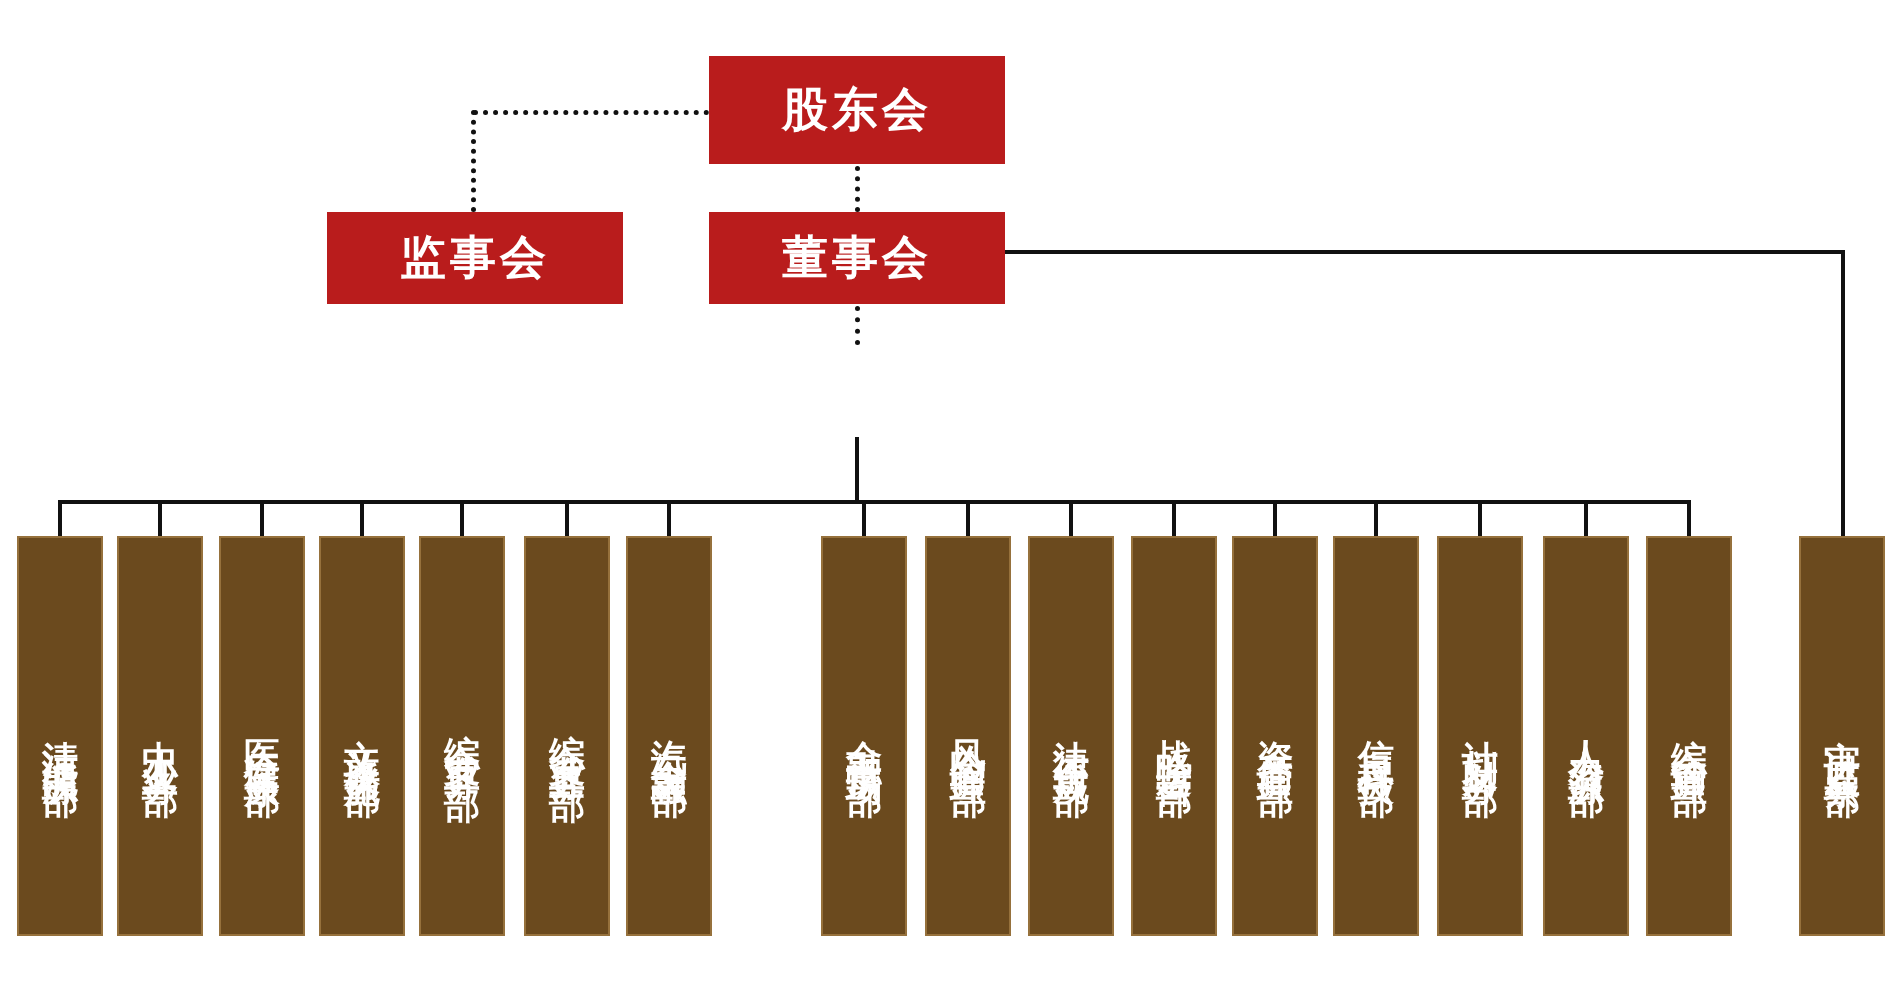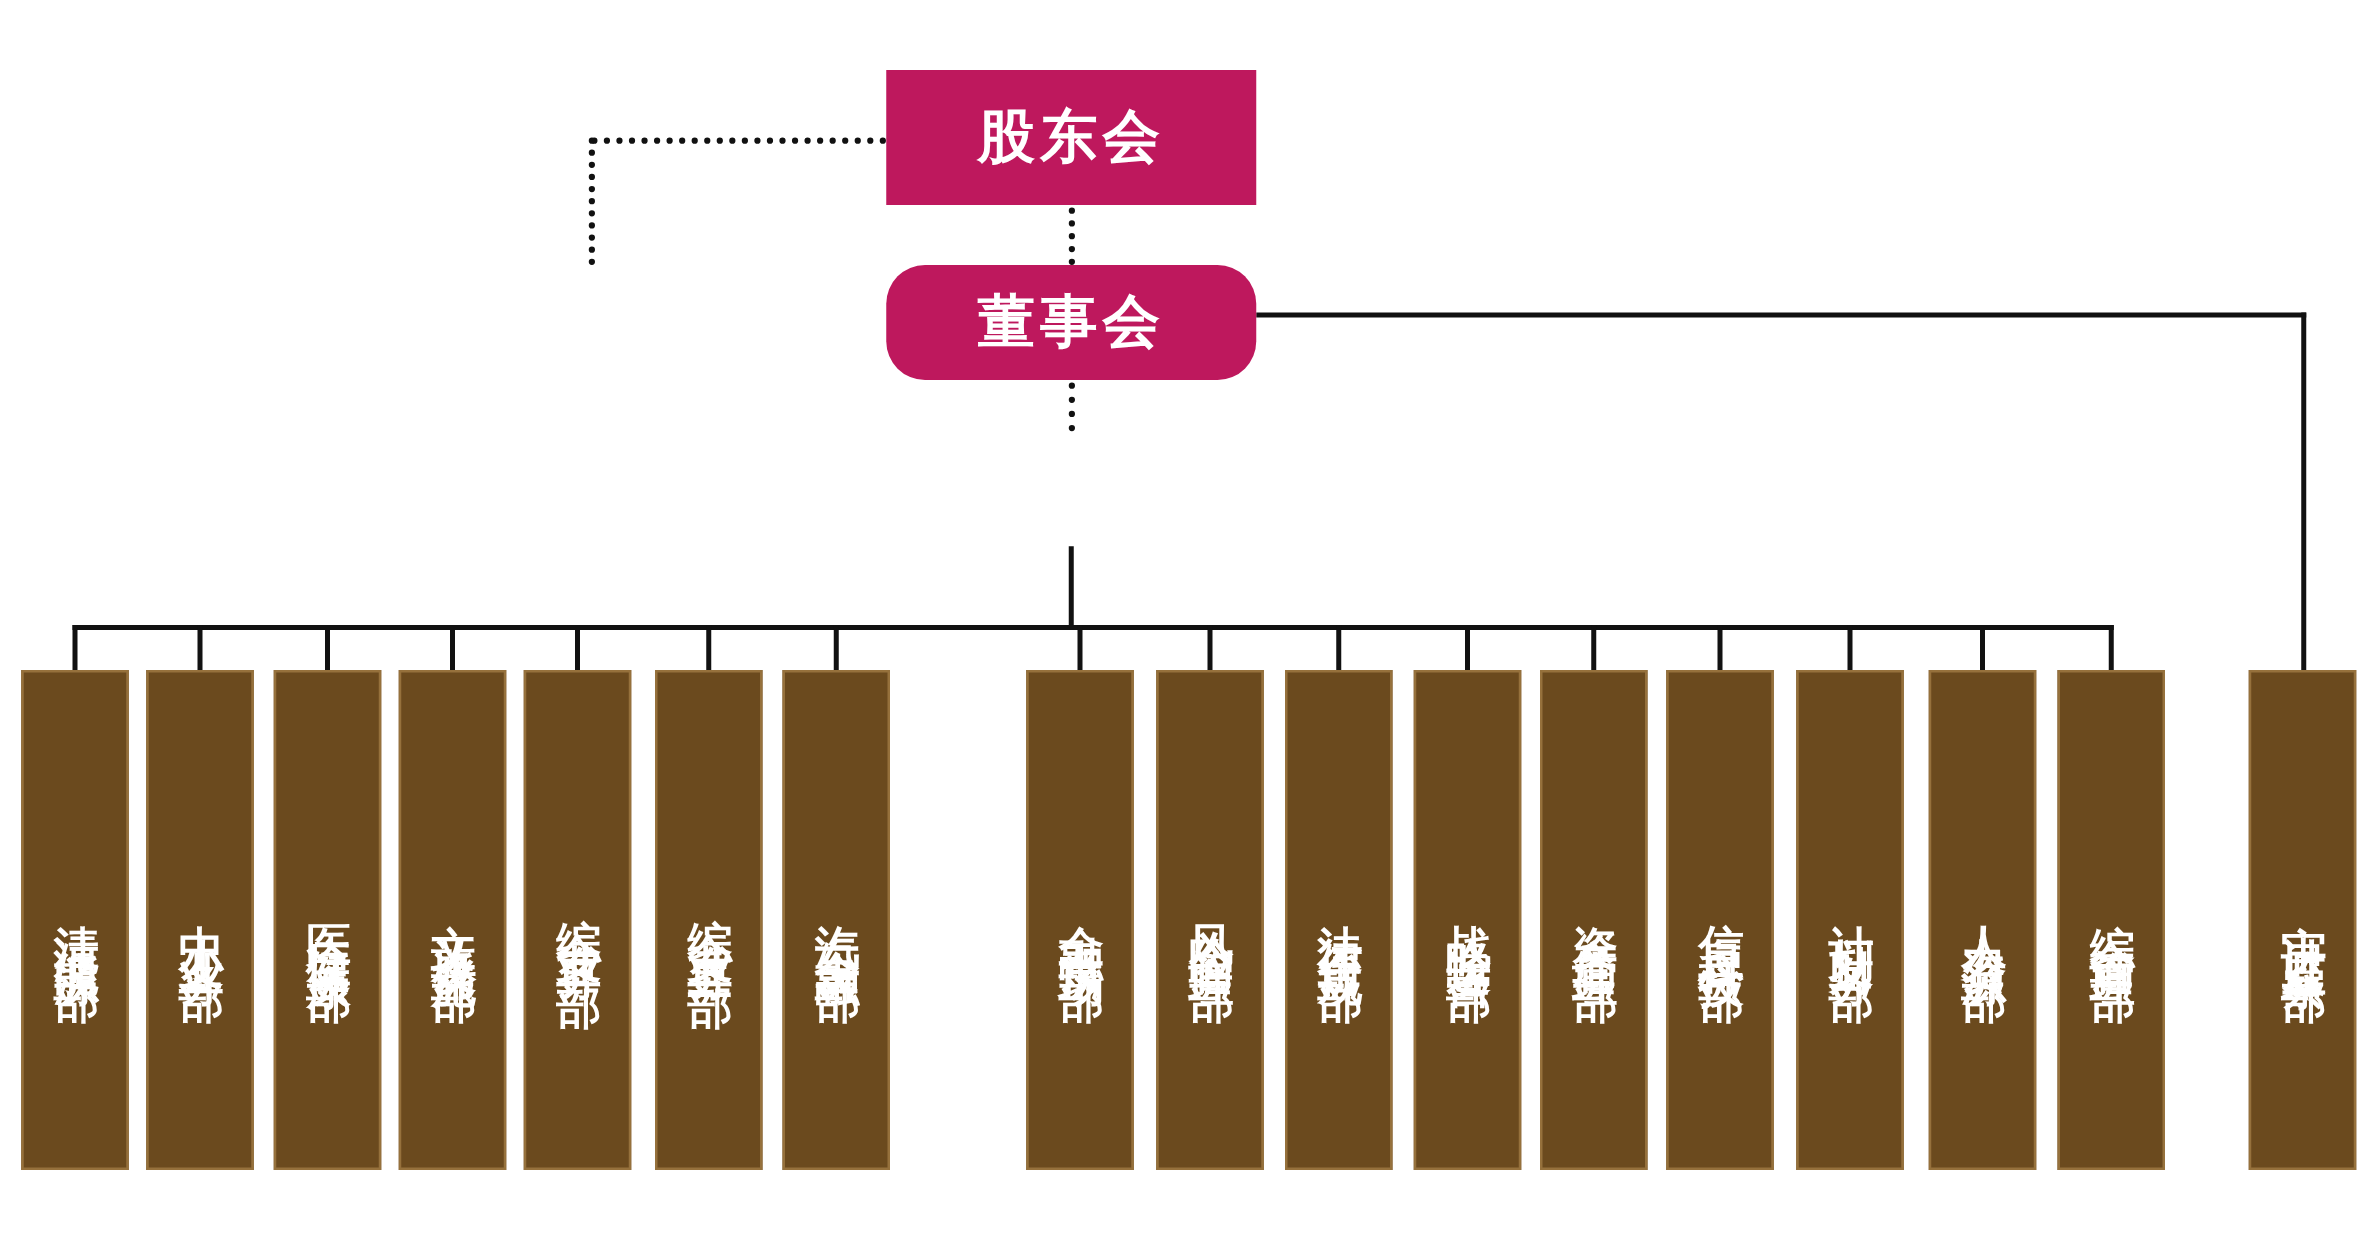--- a/index.html
+++ b/index.html
@@ -11,21 +11,21 @@
   .canvas {
     position: relative;
     width: 1892px;
     height: 999px;
     background: #ffffff;
     overflow: hidden;
   }
   
   .node {
     position: absolute;
-    background: #be185d;
+    background: #b91c1c;
     color: #ffffff;
     font-weight: bold;
     display: flex;
     align-items: center;
     justify-content: center;
     font-size: 46px;
     letter-spacing: 4px;
     box-sizing: border-box;
   }
   
@@ -102,21 +102,24 @@
   <div class="vline" style="left:1172px; top:500px; height:36px;"></div>
   <div class="vline" style="left:1273px; top:500px; height:36px;"></div>
   <div class="vline" style="left:1374px; top:500px; height:36px;"></div>
   <div class="vline" style="left:1478px; top:500px; height:36px;"></div>
   <div class="vline" style="left:1584px; top:500px; height:36px;"></div>
   <div class="vline" style="left:1687px; top:500px; height:36px;"></div>
 
   <div class="node" style="left:709px; top:56px;  width:296px; height:108px;">
     <span>股东会</span>
   </div>
-  <div class="node" style="left:709px; top:212px; width:296px; height:92px;border-radius:31px;">
+  <div class="node" style="left:327px; top:212px; width:296px; height:92px;">
+    <span>监事会</span>
+  </div>
+  <div class="node" style="left:709px; top:212px; width:296px; height:92px;">
     <span>董事会</span>
   </div>
 
   <div class="dept" style="left:17px;">
     <span class="vtext">清洁能源部</span>
   </div>
   <div class="dept" style="left:117px;">
     <span class="vtext">中小业务部</span>
   </div>
   <div class="dept" style="left:219px;">

